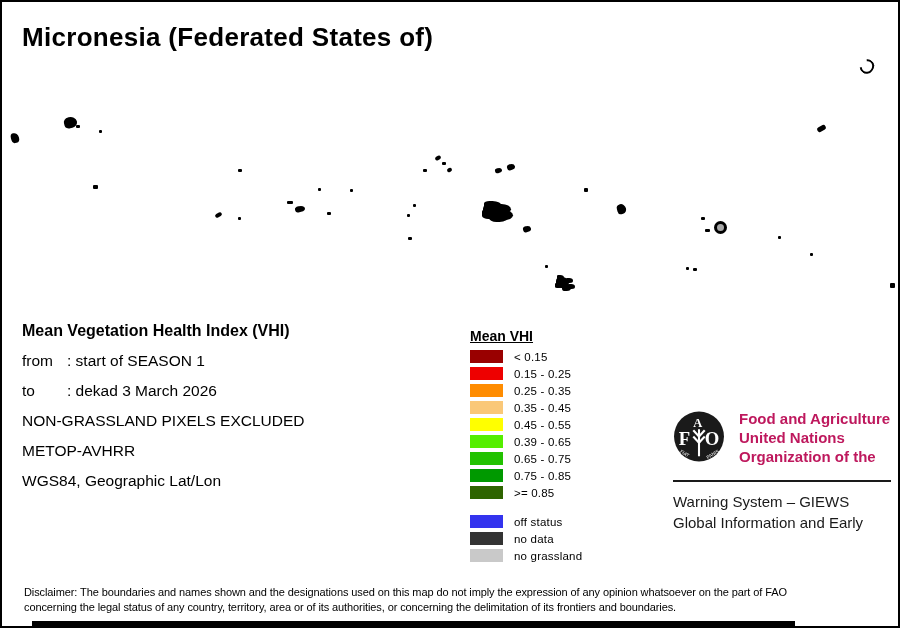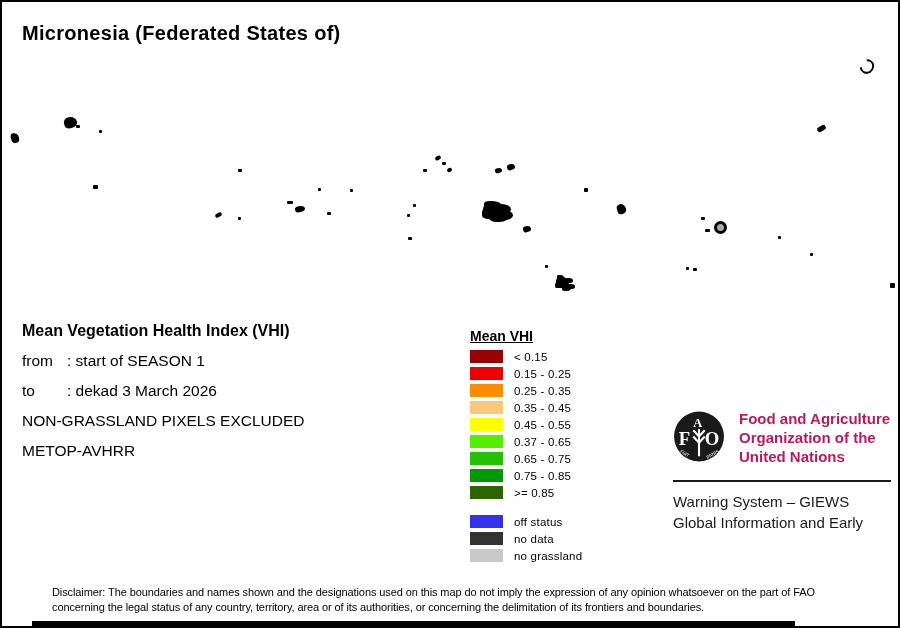--- a/index.html
+++ b/index.html
@@ -3,21 +3,21 @@
 <meta charset="utf-8">
 <title>Micronesia (Federated States of)</title>
 <style>
   html,body{margin:0;padding:0;background:#e8e8e8;}
   .frame{
     position:relative;width:900px;height:628px;background:#ffffff;
     border:2px solid #000;box-sizing:border-box;overflow:hidden;
     font-family:"Liberation Sans", sans-serif;color:#000;
   }
   .map-title{
-    position:absolute;left:20px;top:20px;font-size:20px;font-weight:bold;
+    position:absolute;left:20px;top:20px;font-size:26px;font-weight:bold;
     letter-spacing:0.3px;white-space:nowrap;
   }
   
   #map-layer{position:absolute;inset:0;}
   .island{position:absolute;background:#000;border-radius:1px;box-sizing:border-box;}
   .island.blob{border-radius:45% 60% 50% 40%;transform:rotate(-15deg);}
   .island.slash{transform:rotate(-28deg);border-radius:2px;}
   .island.cluster{
     border-radius:40% 60% 55% 45%;
     box-shadow:4px 5px 0 -2px #000,-4px 3px 0 -3px #000,7px -2px 0 -3px #000,-2px -5px 0 -3px #000,9px 4px 0 -3px #000;
@@ -38,21 +38,21 @@
   #legend-extra{top:511px;}
   .legend-row{display:flex;align-items:center;height:17px;}
   .swatch{display:inline-block;width:33px;height:13px;margin-right:11px;}
   .legend-label{font-size:11.5px;letter-spacing:0.2px;}
   
   .fao-logo{position:absolute;left:671px;top:408px;width:52px;height:53px;}
   .fao-name{position:absolute;left:737px;top:407px;font-size:15px;font-weight:bold;line-height:19px;color:#be185d;}
   .fao-sep{position:absolute;left:671px;top:478px;width:218px;height:2px;background:#1a1a1a;}
   .fao-sub{position:absolute;left:671px;top:489px;font-size:15px;line-height:21px;color:#1a1a1a;}
   
-  .disclaimer{position:absolute;left:22px;top:583px;font-size:11px;line-height:15px;letter-spacing:-0.1px;color:#000;white-space:nowrap;margin-left:28px;}
+  .disclaimer{position:absolute;left:22px;top:583px;font-size:11px;line-height:15px;letter-spacing:-0.1px;color:#000;white-space:nowrap;}
   
   .bottom-bar{position:absolute;left:30px;top:619px;width:763px;height:7px;background:#000;}
 </style>
 </head>
 <body>
 
 <div class="frame">
 
   <div id="map-layer">
       <div class="island ring" style="left: 858px; top: 57px; width: 14px; height: 15px;"></div>
@@ -100,20 +100,21 @@
   <div class="info-block">
     <div class="info-heading">Mean Vegetation Health Index (VHI)</div>
     <div>
       <span class="info-label">from</span><span>: start of SEASON 1</span>
     </div>
     <div>
       <span class="info-label">to</span><span>: dekad 3 March 2026</span>
     </div>
     <div>NON-GRASSLAND PIXELS EXCLUDED</div>
     <div>METOP-AVHRR</div>
+    <div>WGS84, Geographic Lat/Lon</div>
   </div>
 
   <div class="legend-title">Mean VHI</div>
   <div id="legend-classes" class="legend-group">
       <div class="legend-row">
         <span class="swatch" style="background: rgb(153, 0, 0);"></span>
         <span class="legend-label">&lt; 0.15</span>
       </div>
       <div class="legend-row">
         <span class="swatch" style="background: rgb(238, 0, 0);"></span>
@@ -126,21 +127,21 @@
       <div class="legend-row">
         <span class="swatch" style="background: rgb(250, 200, 120);"></span>
         <span class="legend-label">0.35 - 0.45</span>
       </div>
       <div class="legend-row">
         <span class="swatch" style="background: rgb(255, 255, 0);"></span>
         <span class="legend-label">0.45 - 0.55</span>
       </div>
       <div class="legend-row">
         <span class="swatch" style="background: rgb(85, 238, 0);"></span>
-        <span class="legend-label">0.37 - 0.65</span>
+        <span class="legend-label">0.39 - 0.65</span>
       </div>
       <div class="legend-row">
         <span class="swatch" style="background: rgb(34, 194, 0);"></span>
         <span class="legend-label">0.65 - 0.75</span>
       </div>
       <div class="legend-row">
         <span class="swatch" style="background: rgb(0, 153, 0);"></span>
         <span class="legend-label">0.75 - 0.85</span>
       </div>
       <div class="legend-row">
@@ -175,22 +176,22 @@
         <path d="M50 62 L61 50"></path>
         <path d="M50 50 L39 38"></path>
         <path d="M50 50 L61 38"></path>
       </g>
       <text x="14" y="84" font-family="Liberation Sans, sans-serif" font-size="9" fill="#fff" transform="rotate(32 20 80)">FIAT</text>
       <text x="62" y="87" font-family="Liberation Sans, sans-serif" font-size="9" fill="#fff" transform="rotate(-32 76 82)">PANIS</text>
     </svg>
   </div>
   <div class="fao-name">
     <div>Food and Agriculture</div>
+    <div>United Nations</div>
     <div>Organization of the</div>
-    <div>United Nations</div>
   </div>
   <div class="fao-sep"></div>
   <div class="fao-sub">
     <div>Warning System – GIEWS</div>
     <div>Global Information and Early</div>
   </div>
 
   <div class="disclaimer">
     <div>Disclaimer: The boundaries and names shown and the designations used on this map do not imply the expression of any opinion whatsoever on the part of FAO</div>
     <div>concerning the legal status of any country, territory, area or of its authorities, or concerning the delimitation of its frontiers and boundaries.</div>

